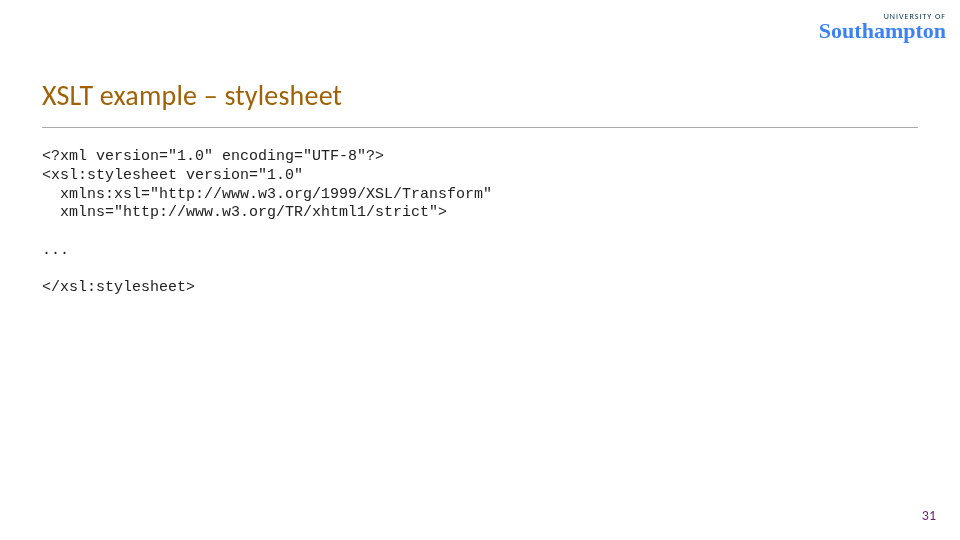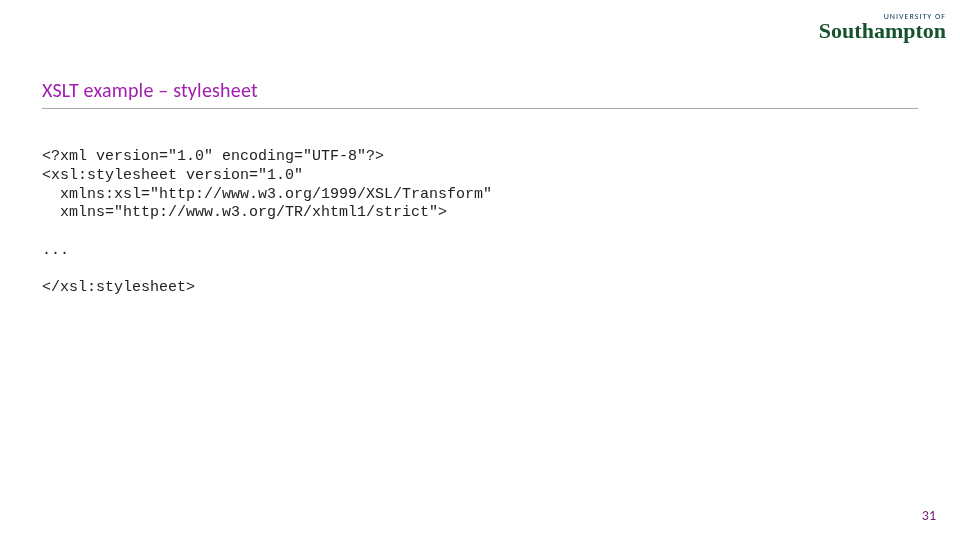--- a/index.html
+++ b/index.html
@@ -21,42 +21,42 @@
   .logo .uni-of {
     font-size: 8px;
     letter-spacing: 1px;
     color: #00334d;
     font-weight: 400;
     margin-bottom: 0px;
     line-height: 1;
   }
   .logo .word {
     font-size: 22px;
-    color: #14532d;
+    color: #3b82f6;
     line-height: 1;
     font-weight: 400;
     font-family: Georgia, "Times New Roman", serif;
     margin-left: 8px;
   }
   .logo .word .first {
     font-weight: 700;
   }
   .title-wrap {
     position: absolute;
     left: 42px;
     top: 78px;
     right: 42px;
   }
   .title {
-    font-size: 20px;
-    color: #a21caf;
+    font-size: 28px;
+    color: #a16207;
     font-weight: 400;
     letter-spacing: 0.2px;
     border-bottom: 1px solid #a9a9a9;
-    padding-bottom: 6px;
+    padding-bottom: 14px;
   }
   .code-block {
     position: absolute;
     left: 42px;
     top: 148px;
     right: 42px;
     font-family: "Courier New", Courier, monospace;
     font-size: 15px;
     color: #222;
     white-space: pre;

